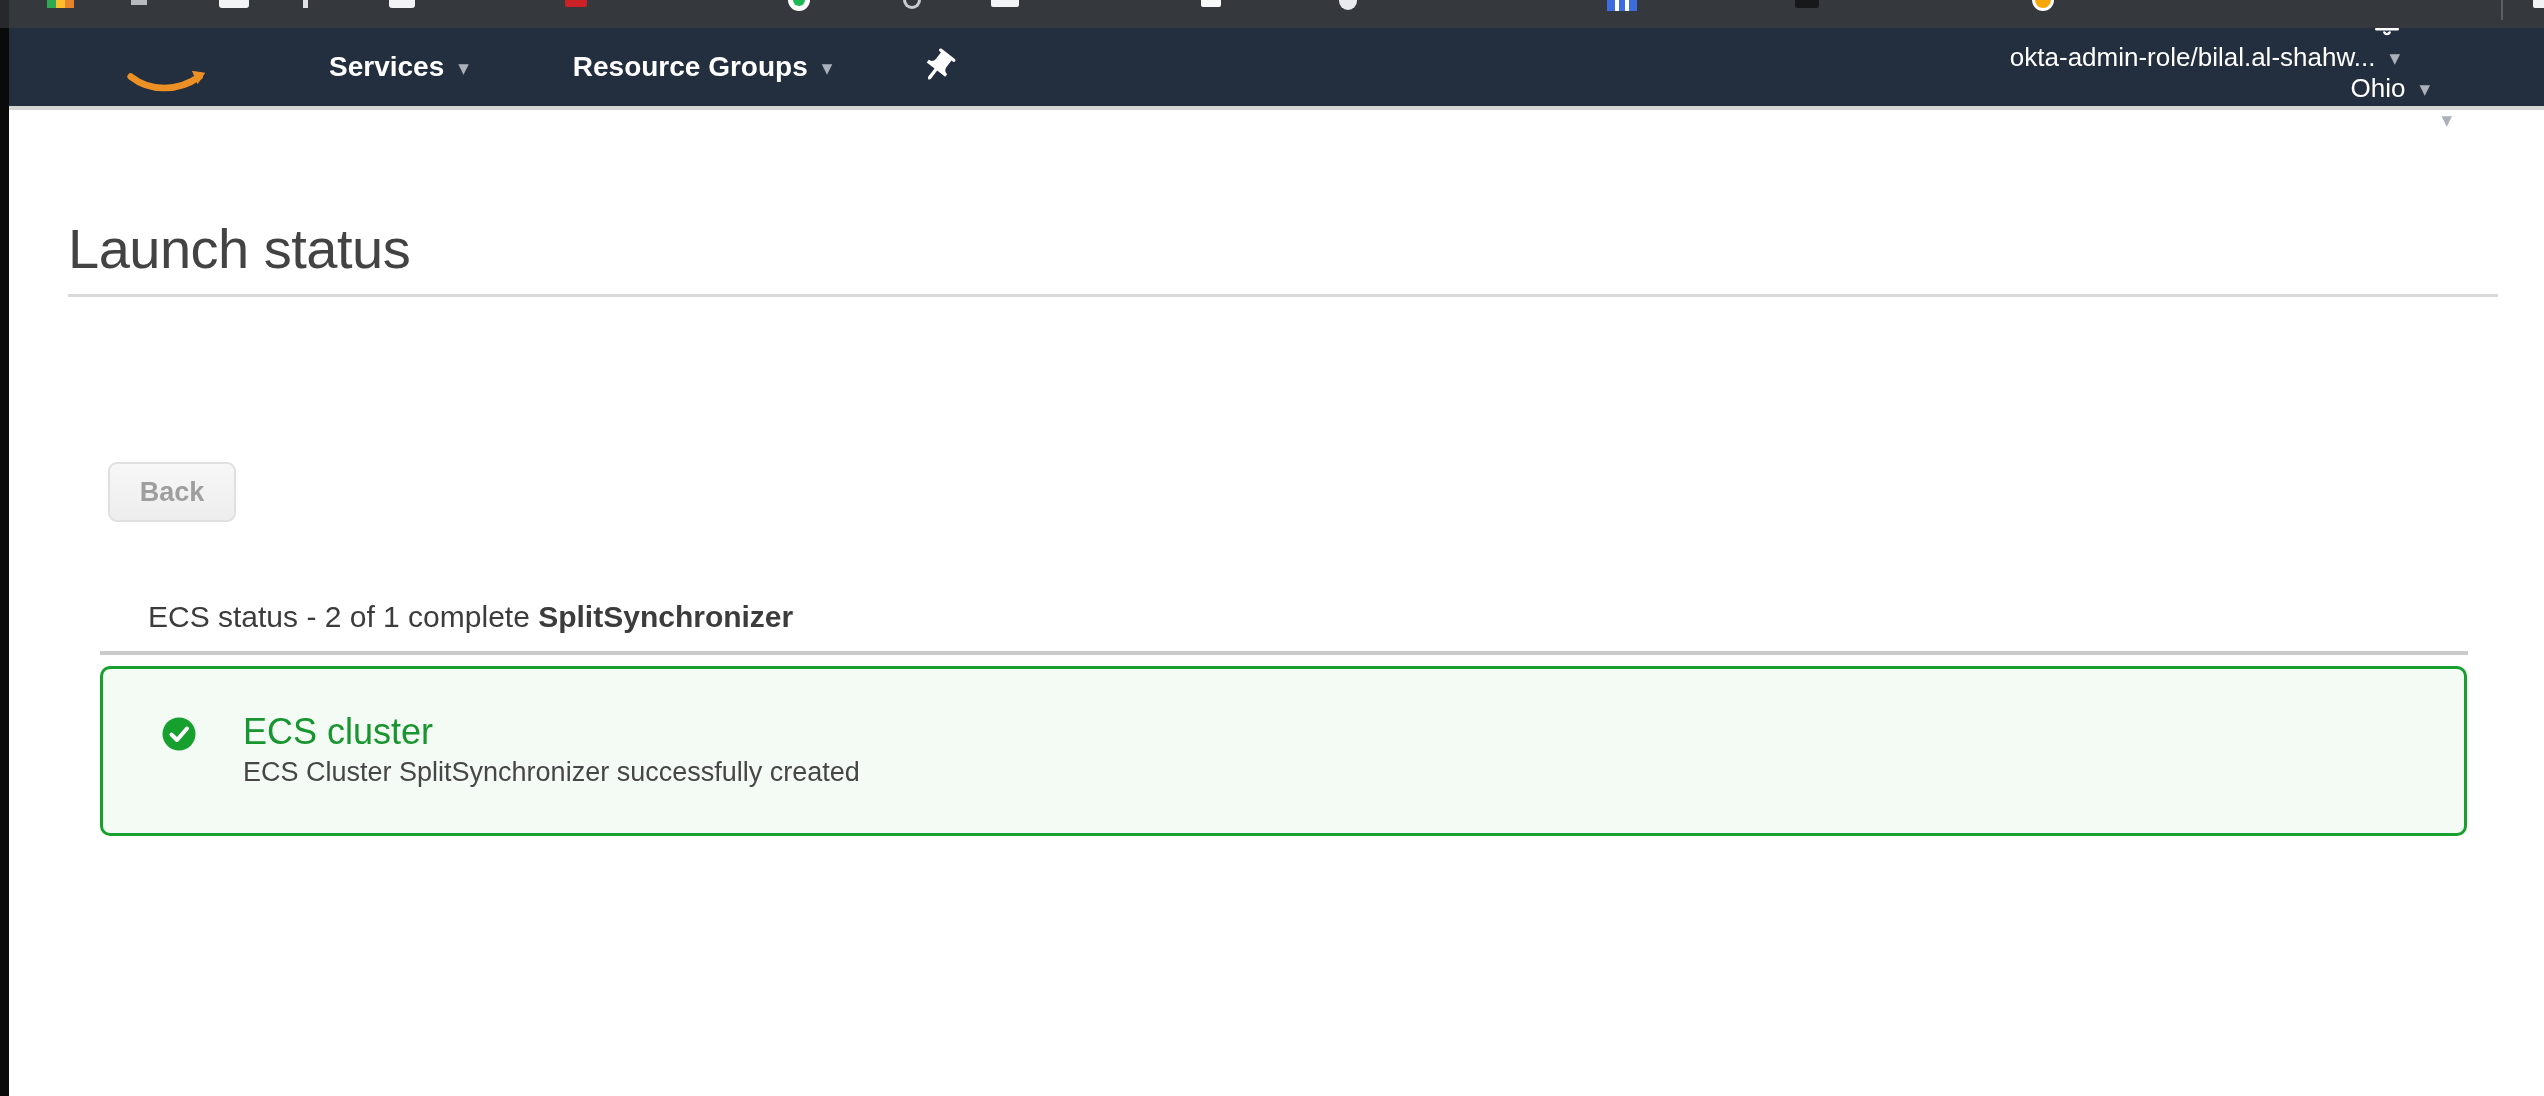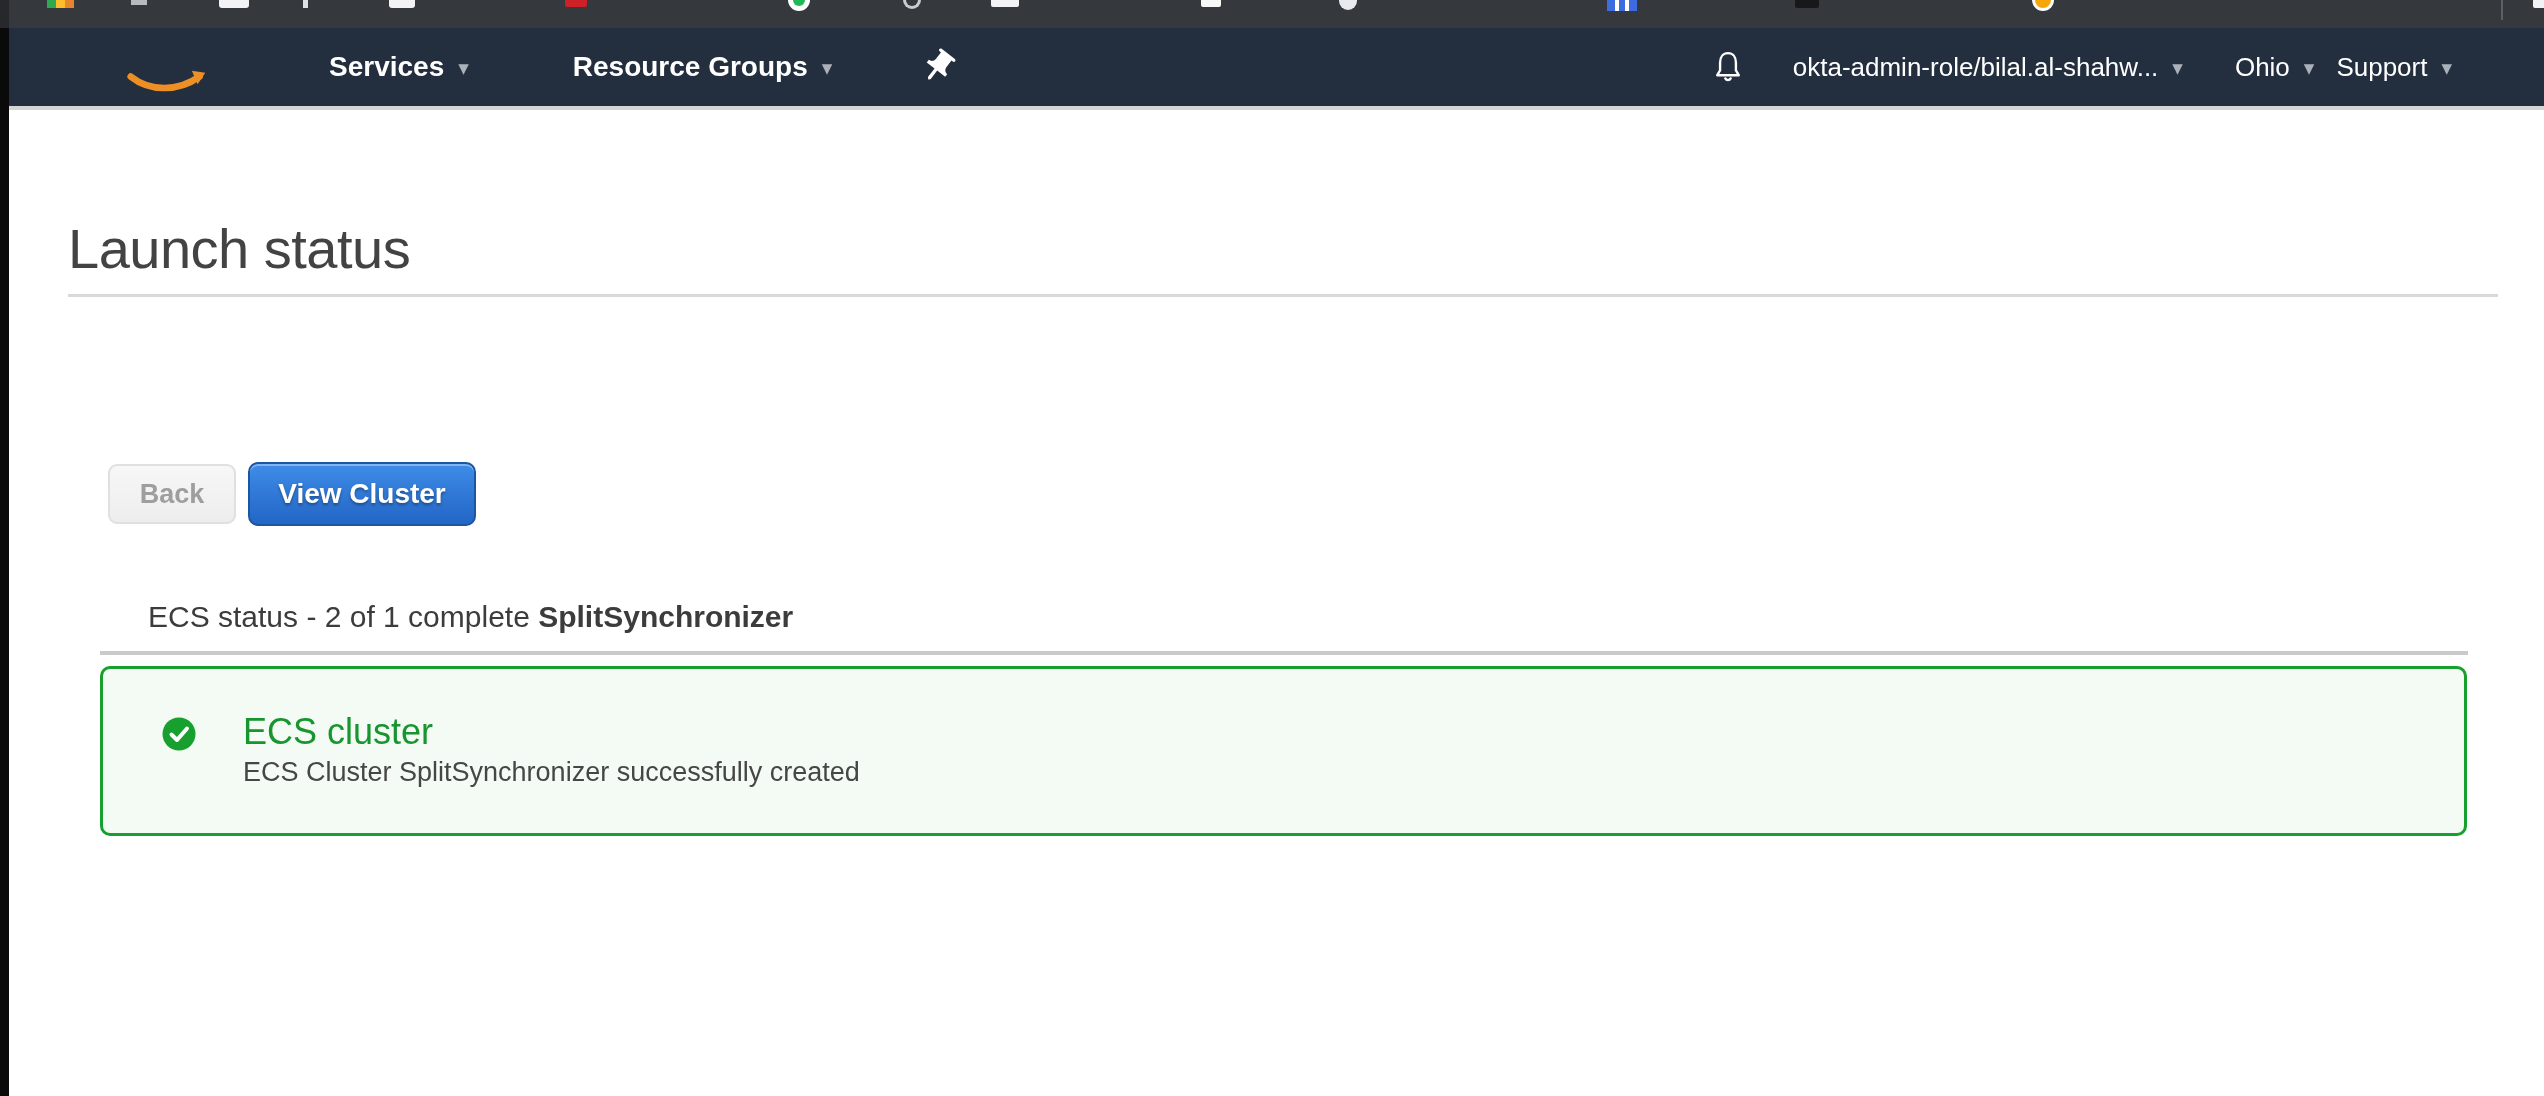--- a/index.html
+++ b/index.html
@@ -14,21 +14,21 @@
   
   .browser-strip { position:absolute; left:9px; top:0; width:2535px; height:28px;
                    background:#35383c; overflow:hidden; z-index:40; }
   .frag { position:absolute; top:-4px; }
 
   
   .nav { position:absolute; left:9px; top:28px; width:2535px; height:82px;
          background:#232f3e; border-bottom:4px solid #d5d5d5;
          display:flex; align-items:center; z-index:30; }
   .nav-left { display:flex; align-items:center; }
-  .nav-right { display:flex; align-items:center; margin-left:auto; margin-right:92px; }
+  .nav-right { display:flex; align-items:flex-end; margin-left:auto; margin-right:92px;flex-direction:column; }
   .aws-logo { margin-left:116px; width:86px; height:62px; cursor:pointer; }
   .nav-item { color:#ffffff; font-size:28px; font-weight:bold; display:flex; align-items:center;
               gap:14px; cursor:pointer; }
   .nav-item.light { font-weight:400; font-size:26px; }
   .chev { color:#aab1ba; font-size:21px; font-weight:400; position:relative; top:1px; }
   .svc { margin-left:118px; }
   .rg  { margin-left:104px; }
   .pin-wrap { margin-left:86px; width:40px; height:46px; cursor:pointer; }
   .bell-wrap { width:38px; height:42px; margin-right:46px; cursor:pointer; }
   .acct { margin-right:52px; }
@@ -134,21 +134,20 @@
       </div>
     </div>
   </div>
 
   <div class="content">
     <div class="page-title">Launch status</div>
     <div class="title-rule"></div>
 
     <div class="btn-row">
       <button class="btn-back">Back</button>
-      <button class="btn-primary">View Cluster</button>
     </div>
 
     <div class="ecs-heading"><span>ECS status - 2 of 1 complete </span><b>SplitSynchronizer</b></div>
     <div class="heading-rule"></div>
 
     <div class="success-card">
       <svg class="check-wrap" viewBox="0 0 36 36">
         <circle cx="18" cy="18" r="16.5" fill="#18a02f"></circle>
         <polyline points="10.5,18.5 16,24 26,12.5" fill="none" stroke="#ffffff" stroke-width="4" stroke-linecap="round" stroke-linejoin="round"></polyline>
       </svg>

